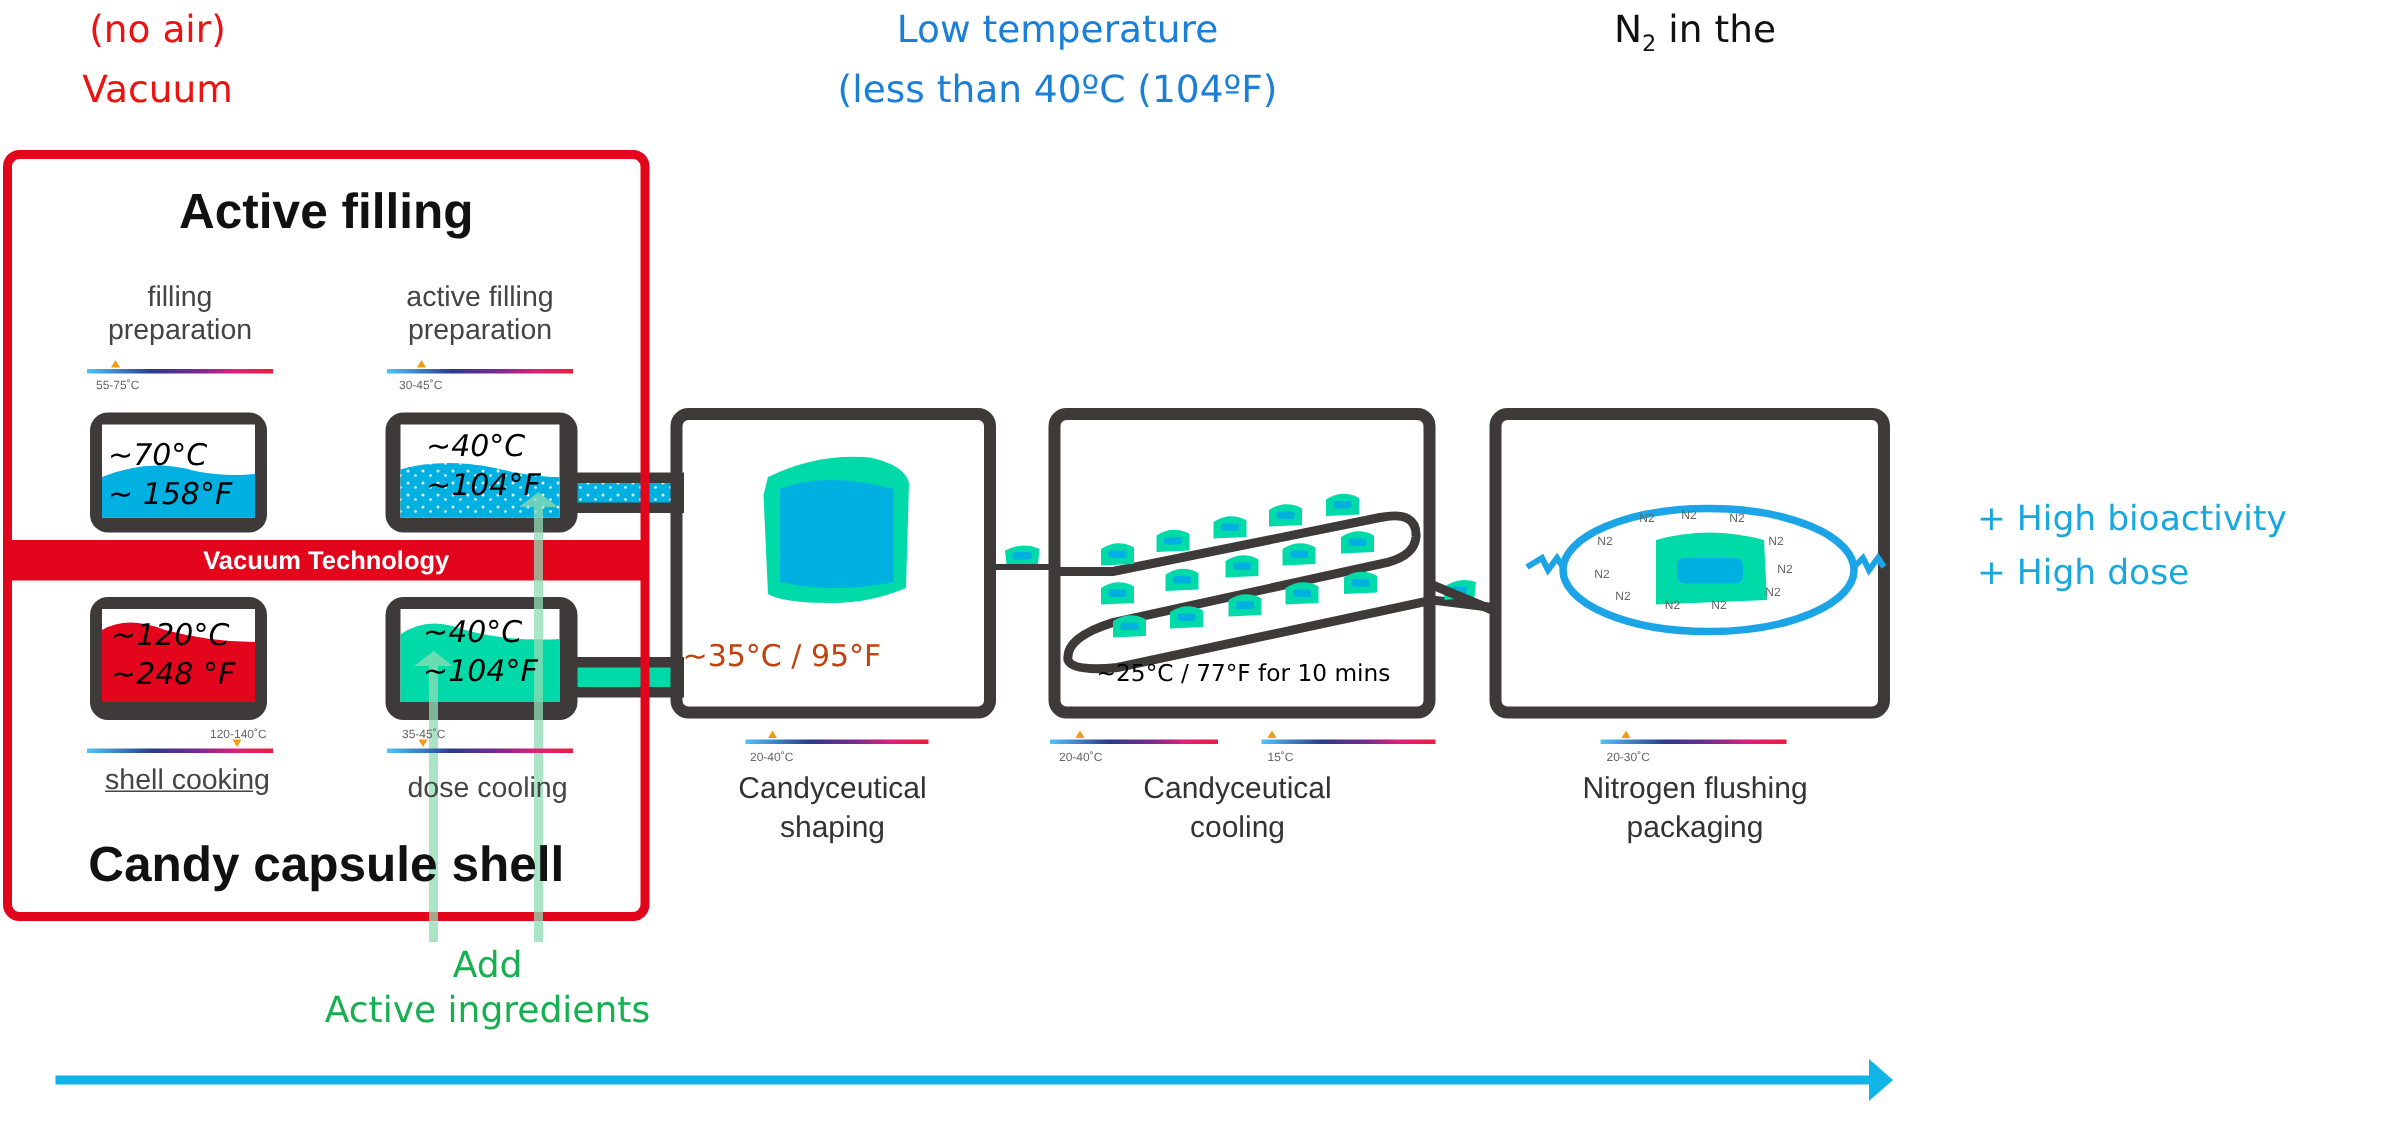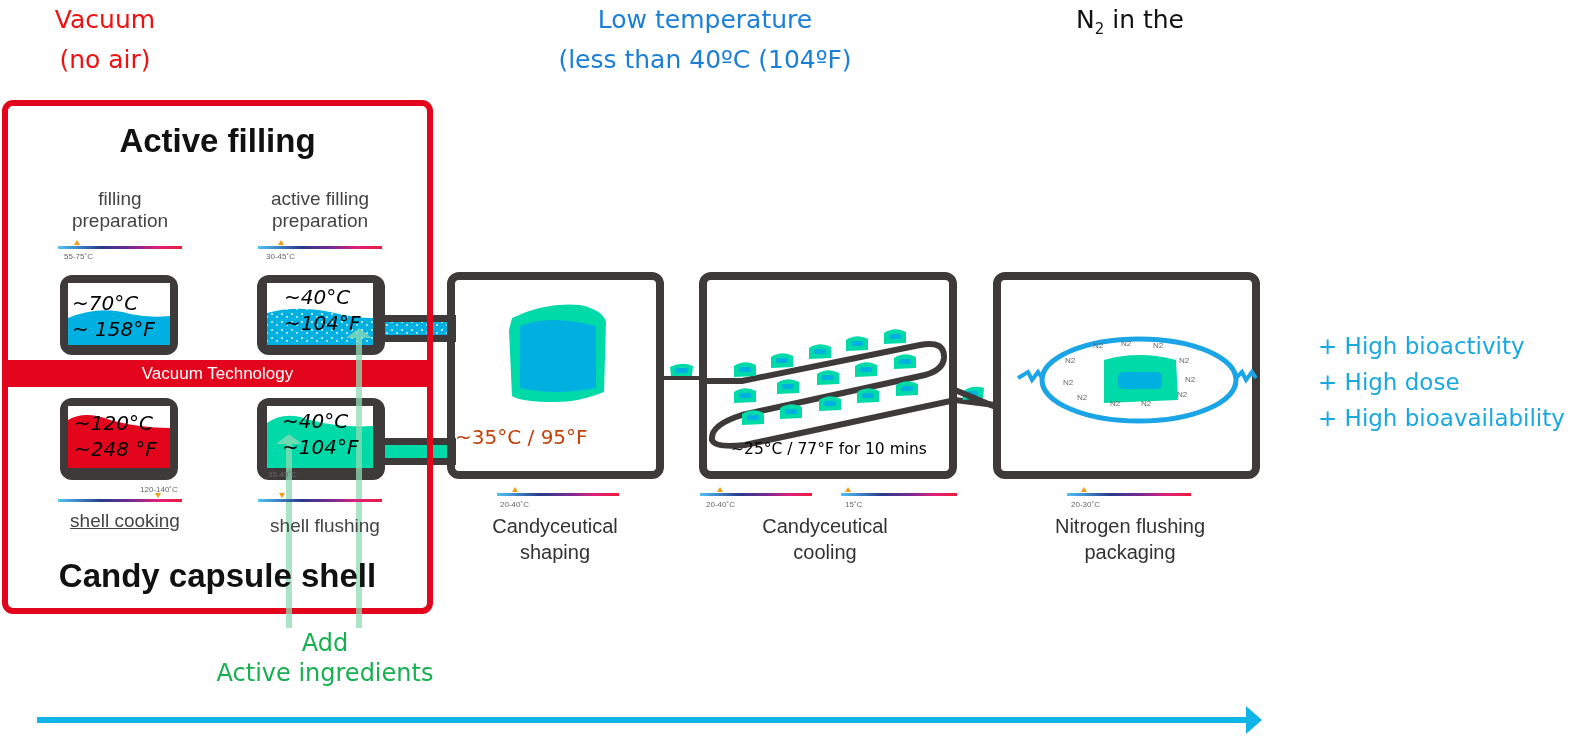--- a/index.html
+++ b/index.html
@@ -15,22 +15,22 @@
   .stage2{font-size:20px;color:#333;text-align:center;line-height:26px;}
   .tlabel{font-family:"DejaVu Sans",sans-serif;font-size:20px;color:#000;line-height:26px;font-style:italic;}
   .tiny{font-size:8px;color:#666;}
   .benefit{font-family:"DejaVu Sans",sans-serif;font-size:23px;color:#18a8e0;line-height:36px;}
   svg text{font-family:"Liberation Sans",sans-serif;}
 </style>
 </head>
 <body>
 
 <div class="abs hdr red" style="left:30px;top:0;width:150px;">
+  <div>(no air)</div>
   <div>Vacuum</div>
-  <div>(no air)</div>
 </div>
 <div class="abs hdr blue" style="left:520px;top:0;width:370px;">
   <div>Low temperature</div>
   <div>(less than 40ºC (104ºF)</div>
 </div>
 <div class="abs hdr black" style="left:990px;top:0;width:280px;">
   <div><span>N</span><sub style="font-size:15px">2</sub><span> in the</span></div>
 </div>
 
 <svg class="abs" style="left:0;top:0" width="1588" height="756" viewBox="0 0 1588 756">
@@ -215,37 +215,37 @@
   </g>
 
   <g>
     <rect x="37" y="717" width="1213" height="6" fill="#10b4e6"></rect>
     <path d="M1246 706 L1262 720 L1246 734Z" fill="#10b4e6"></path>
   </g>
 </svg>
 
 <div class="abs title-big" style="left:10px;top:122px;width:415px;">Active filling</div>
 <div class="abs title-big" style="left:10px;top:557px;width:415px;">Candy capsule shell</div>
-<div class="abs" style="left:5px;top:362px;width:425px;text-align:center;color:#fff;font-weight:normal;font-size:17px;line-height:24px;">Vacuum Technology</div>
+<div class="abs" style="left:5px;top:362px;width:425px;text-align:center;color:#fff;font-weight:bold;font-size:17px;line-height:24px;">Vacuum Technology</div>
 
 <div class="abs stage" style="left:40px;top:188px;width:160px;">
   <div>filling</div>
   <div>preparation</div>
 </div>
 <div class="abs stage" style="left:240px;top:188px;width:160px;">
   <div>active filling</div>
   <div>preparation</div>
 </div>
 <div class="abs stage" style="left:40px;top:510px;width:170px;text-decoration:underline;">shell cooking</div>
-<div class="abs stage" style="left:240px;top:515px;width:170px;">shell flushing</div>
+<div class="abs stage" style="left:240px;top:515px;width:170px;">dose cooling</div>
 
 <div class="abs tiny" style="left:64px;top:252px;">55-75˚C</div>
 <div class="abs tiny" style="left:266px;top:252px;">30-45˚C</div>
 <div class="abs tiny" style="left:140px;top:485px;">120-140˚C</div>
-<div class="abs tiny" style="left:268px;top:470px;">35-45˚C</div>
+<div class="abs tiny" style="left:268px;top:485px;">35-45˚C</div>
 
 <div class="abs tlabel" style="left:72px;top:290px;">
   <div>~70°C</div>
   <div>~ 158°F</div>
 </div>
 <div class="abs tlabel" style="left:284px;top:284px;">
   <div>~40°C</div>
   <div style="margin-left:0">~104°F</div>
 </div>
 <div class="abs tlabel" style="left:74px;top:410px;">
@@ -279,14 +279,13 @@
   <div>cooling</div>
 </div>
 <div class="abs stage2" style="left:1020px;top:513px;width:220px;">
   <div>Nitrogen flushing</div>
   <div>packaging</div>
 </div>
 
 <div class="abs benefit" style="left:1318px;top:328px;">
   <div>+ High bioactivity</div>
   <div>+ High dose</div>
-  <div>+ High bioavailability</div>
 </div>
 
 </body></html>

